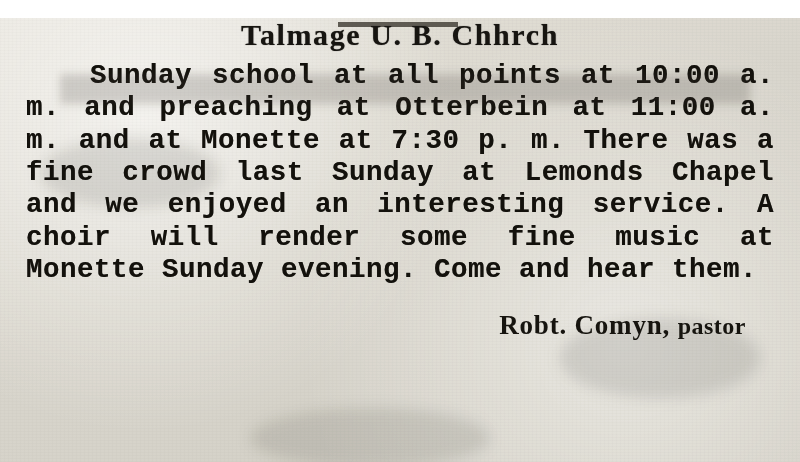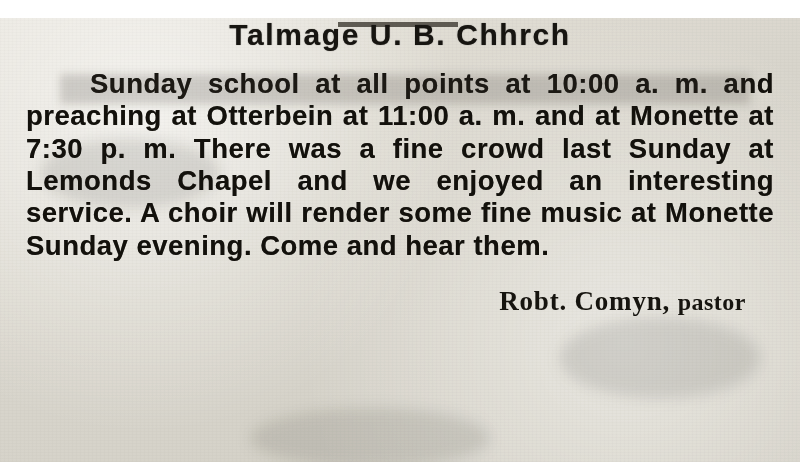--- a/index.html
+++ b/index.html
@@ -55,36 +55,36 @@
   .rule-top {
     left: 338px;
     top: 4px;
     width: 120px;
     height: 5px;
     filter: blur(0.4px);
   }
 
   .headline {
     text-align: center;
-    font-family: Liberation Sans, sans-serif;
+    font-family: Liberation Serif, serif;
     font-weight: 700;
     font-size: 30px;
     letter-spacing: 1.6px;
     color: #1b1915;
-    margin: 18px 0 16px 0;
+    margin: 18px 0 8px 0;
     text-shadow: 0 0 1px rgba(0,0,0,0.55);
     position: relative;
     z-index: 2;
   }
 
   .body-text {
     position: relative;
     z-index: 2;
     margin: 4px 0 0 0;
-    font-family: Liberation Sans, sans-serif;
+    font-family: Liberation Mono, monospace;
     font-weight: 700;
     font-size: 27.5px;
     line-height: 1.175;
     letter-spacing: 0.5px;
     color: #171510;
     text-align: justify;
     text-shadow: 0 0 0.6px rgba(0,0,0,0.5);
   }
   .body-text .indent {
     display: inline-block;

